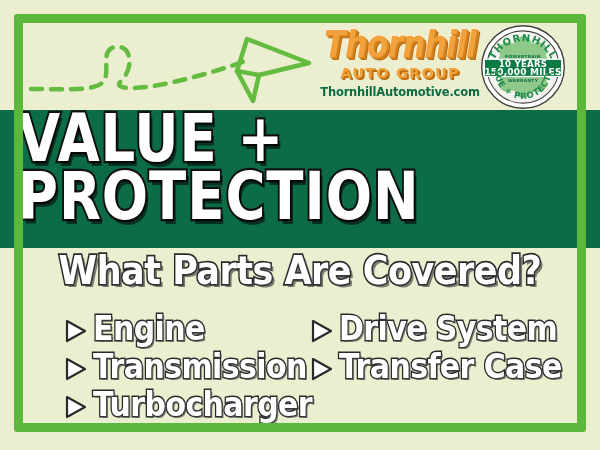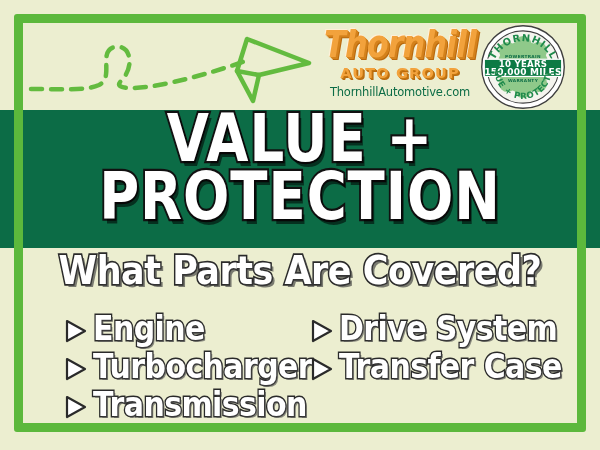--- a/index.html
+++ b/index.html
@@ -90,21 +90,21 @@
     font-weight: bold;
     letter-spacing: 1.2px;
     color: #f2a23c;
     line-height: 1;
     text-shadow: 1px 1px 0 #c4760f, 2px 2px 0 #b9690e;
   }
   .logo-url {
     margin-top: 6px;
     font-family: "DejaVu Sans", sans-serif;
     font-size: 11.5px;
-    font-weight: normal;
+    font-weight: bold;
     color: #0c6c46;
     letter-spacing: -0.2px;
     line-height: 1;
   }
 
   
   .seal {
     position: absolute;
     left: 457px;
     top: 1px;
@@ -112,21 +112,20 @@
     height: 86px;
   }
 
   
   .headline {
     position: absolute;
     left: 0;
     top: 112px;
     width: 600px;
     z-index: 4;
-    text-align: center;
   }
   .headline-line {
     font-family: "DejaVu Sans", sans-serif;
     font-weight: bold;
     font-size: 60px;
     line-height: 0.96;
     color: #ffffff;
     letter-spacing: 1px;
     transform: scaleX(0.94) scaleY(1.12);
     -webkit-text-stroke: 4px #111111;
@@ -263,28 +262,28 @@
       <div class="part-item">
         <svg class="tri" width="26" height="26" viewBox="0 0 26 26">
           <path d="M5 3 L 23 13 L 5 23 Z" fill="#ffffff" stroke="#2a2a2a" stroke-width="2.2" stroke-linejoin="round"></path>
         </svg>
         <span class="part-label">Engine</span>
       </div>
       <div class="part-item">
         <svg class="tri" width="26" height="26" viewBox="0 0 26 26">
           <path d="M5 3 L 23 13 L 5 23 Z" fill="#ffffff" stroke="#2a2a2a" stroke-width="2.2" stroke-linejoin="round"></path>
         </svg>
+        <span class="part-label">Transmission</span>
+      </div>
+      <div class="part-item">
+        <svg class="tri" width="26" height="26" viewBox="0 0 26 26">
+          <path d="M5 3 L 23 13 L 5 23 Z" fill="#ffffff" stroke="#2a2a2a" stroke-width="2.2" stroke-linejoin="round"></path>
+        </svg>
         <span class="part-label">Turbocharger</span>
       </div>
-      <div class="part-item">
-        <svg class="tri" width="26" height="26" viewBox="0 0 26 26">
-          <path d="M5 3 L 23 13 L 5 23 Z" fill="#ffffff" stroke="#2a2a2a" stroke-width="2.2" stroke-linejoin="round"></path>
-        </svg>
-        <span class="part-label">Transmission</span>
-      </div>
     </div>
 
     <div class="col col-right">
       <div class="part-item">
         <svg class="tri" width="26" height="26" viewBox="0 0 26 26">
           <path d="M5 3 L 23 13 L 5 23 Z" fill="#ffffff" stroke="#2a2a2a" stroke-width="2.2" stroke-linejoin="round"></path>
         </svg>
         <span class="part-label">Drive System</span>
       </div>
       <div class="part-item">

